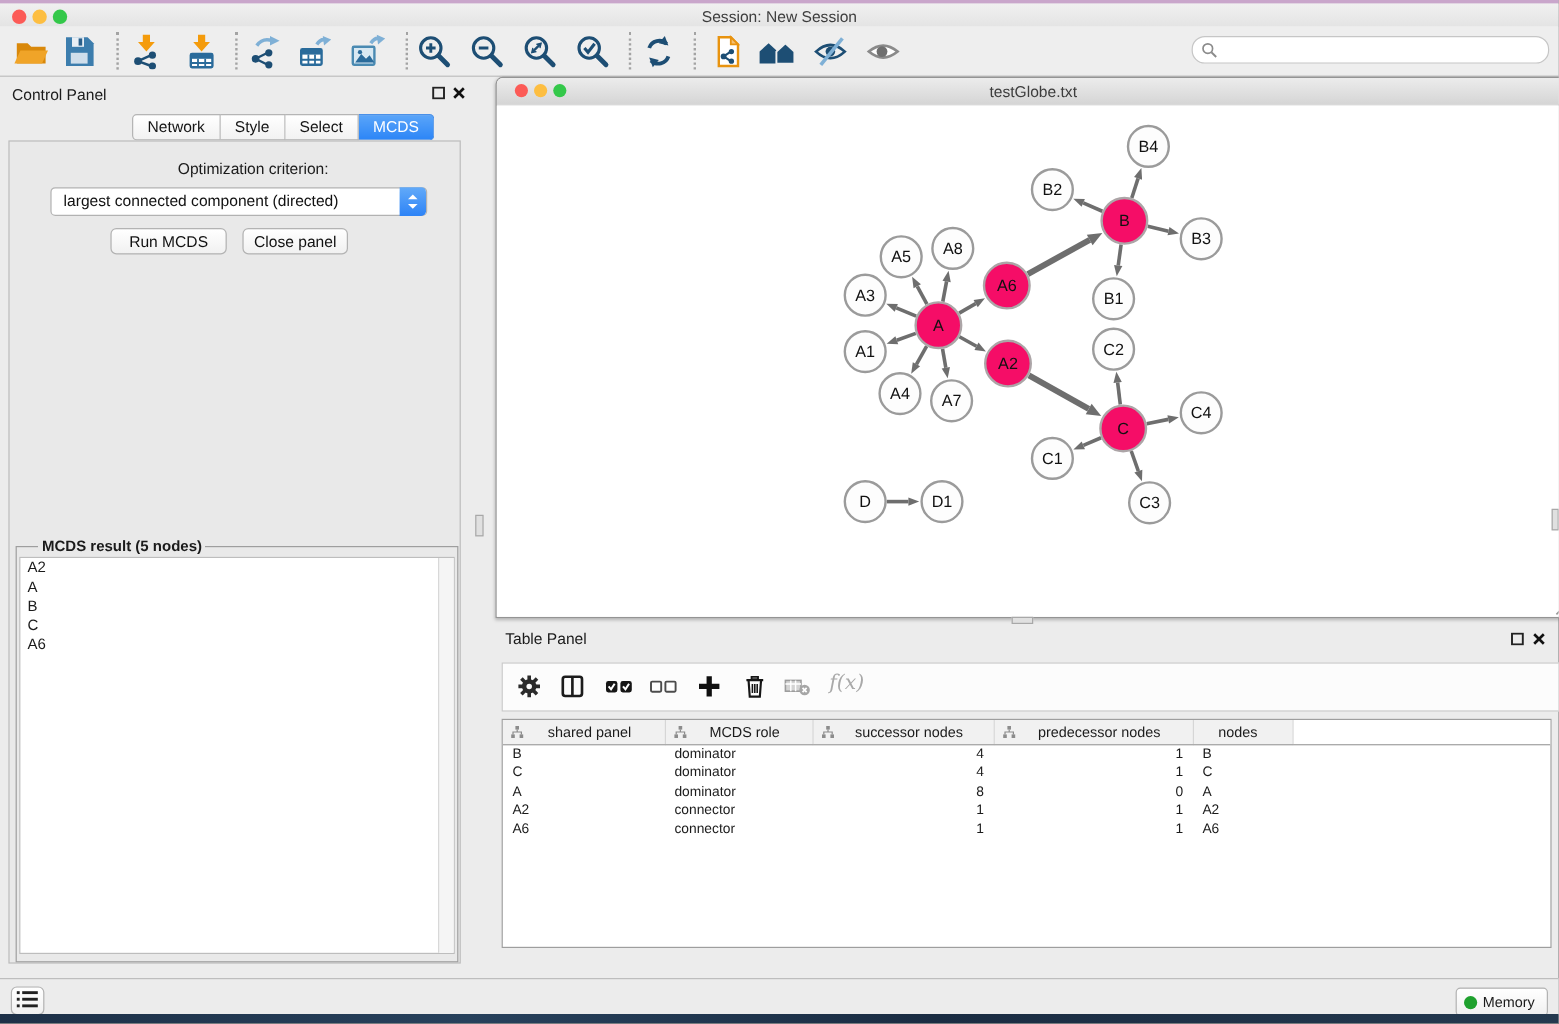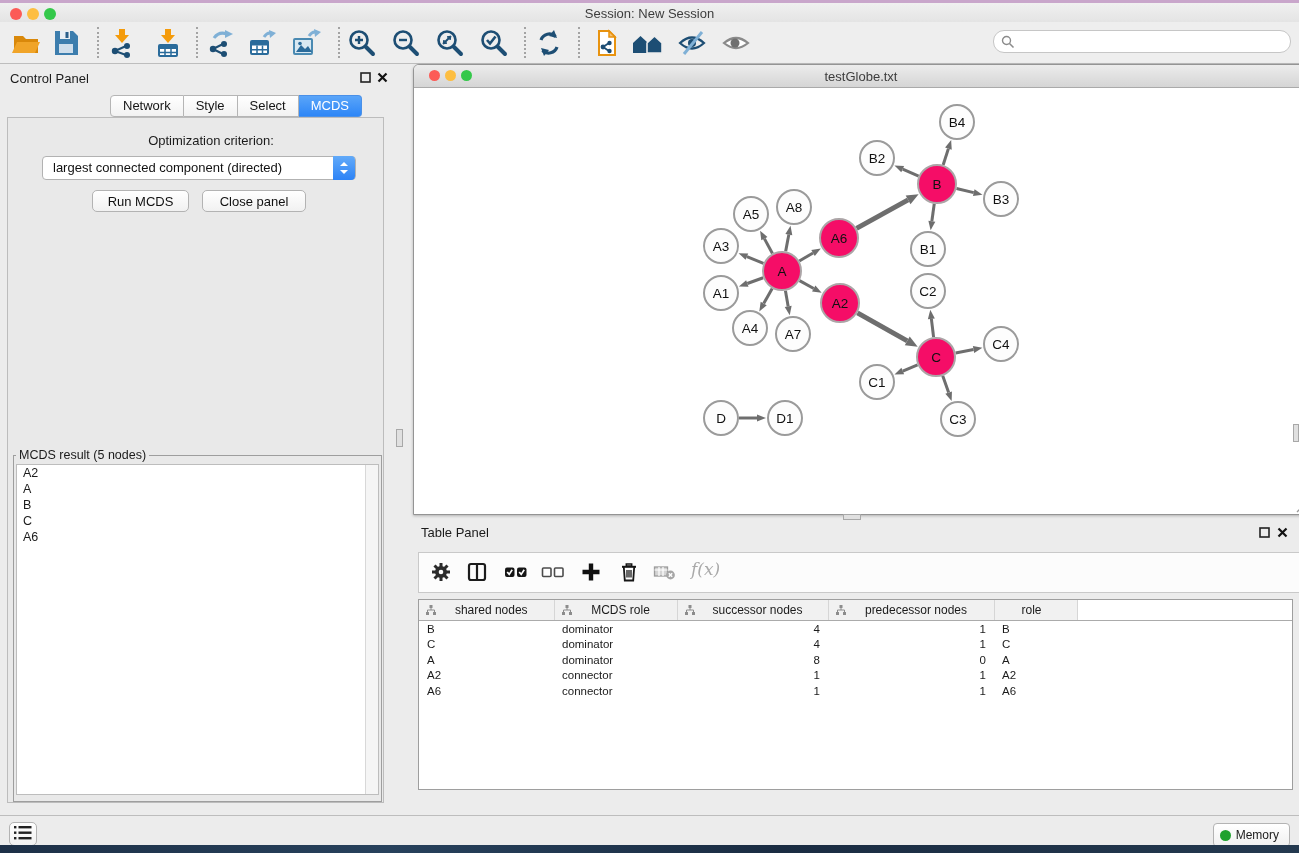--- a/index.html
+++ b/index.html
@@ -33,21 +33,21 @@
   .opt-label{left:0;top:133px;width:390px;text-align:center;font-size:13px;padding-left:16px;}
   .selectbox{left:42px;top:156px;width:312px;height:22px;background:#fff;border:1px solid #b2b2b2;border-radius:4px;}
   .select-text{position:absolute;left:10px;top:3px;font-size:13px;color:#111;}
   .stepper{position:absolute;right:0;top:-1px;width:22px;height:24px;border-radius:0 4px 4px 0;
            background:linear-gradient(#62aaf9,#2d83f6);}
   .mac-btn{position:absolute;background:linear-gradient(#ffffff,#f1f1f1);border:1px solid #b3b3b3;
            border-radius:5px;font-size:13px;font-family:"Liberation Sans",sans-serif;color:#111;
            height:22px;cursor:default;}
   .resultbox{left:13px;top:448px;width:367px;height:352px;border:1px solid #9e9e9e;margin:0;padding:0;
              position:absolute;background:#e9e9e9;}
-  .resultbox legend{font-size:12.5px;padding:0 3px;margin-left:2px;}
+  .resultbox legend{font-size:12.5px;padding:0 3px;margin-left:18px;font-weight:bold;}
   .result-list{position:absolute;left:2px;right:2px;top:2px;bottom:6px;background:#fff;border:1px solid #bdbdbd;}
   .result-item{font-size:12.5px;line-height:16px;padding-left:6px;}
   .result-scroll{position:absolute;right:0;top:0;bottom:0;width:12px;background:#f5f5f5;border-left:1px solid #d8d8d8;}
   
   .netwin{left:413px;top:64px;width:894px;height:449px;border:1px solid #949494;border-radius:6px 6px 0 0;
           background:#fff;box-shadow:0 1px 3px rgba(0,0,0,.25);}
   .net-titlebar{position:absolute;left:0;top:0;right:0;height:22px;border-radius:5px 5px 0 0;
                 background:linear-gradient(#ececec,#d5d5d5);border-bottom:1px solid #aaa;}
   .net-canvas{position:absolute;left:0;top:23px;right:0;bottom:0;background:#fff;}
   .grip{position:absolute;right:1px;bottom:1px;}
@@ -264,21 +264,21 @@
   <div class="abs selectbox">
     <span class="select-text">largest connected component (directed)</span>
     <span class="stepper">
       <svg width="22" height="24" viewBox="0 0 22 24">
         <path d="M7 10l4-4 4 4z" fill="#fff"></path>
           <path d="M7 14l4 4 4-4z" fill="#fff"></path>
         </svg></span>
   </div>
 
   <button class="mac-btn" style="left:92px;top:190px;width:97px;">Run MCDS</button>
-  <button class="mac-btn" style="left:202px;top:190px;width:104px;">Close panel</button>
+  <button class="mac-btn" style="left:202px;top:190px;width:88px;">Close panel</button>
 
   <fieldset class="resultbox">
     <legend>MCDS result (5 nodes)</legend>
     <div class="result-list">
       <div class="result-item">A2</div>
         <div class="result-item">A</div>
         <div class="result-item">B</div>
         <div class="result-item">C</div>
         <div class="result-item">A6</div>
         <div class="result-scroll"></div>
@@ -504,21 +504,21 @@
       <thead>
         <tr>
           <th class="c0">
               <span class="th-inner">
             <svg width="12" height="12" viewBox="0 0 12 12">
                   <rect x="4.5" y="1" width="3" height="3" fill="#8c8c8c"></rect>
                   <rect x="1" y="8" width="3" height="3" fill="#8c8c8c"></rect>
                   <rect x="8" y="8" width="3" height="3" fill="#8c8c8c"></rect>
                   <path d="M6 4v2M2.5 8V6h7v2" stroke="#8c8c8c" fill="none"></path>
                 </svg>
-            <span class="th-label">shared nodes</span>
+            <span class="th-label">shared panel</span>
               </span>
             </th>
           <th class="c1">
               <span class="th-inner">
             <svg width="12" height="12" viewBox="0 0 12 12">
                   <rect x="4.5" y="1" width="3" height="3" fill="#8c8c8c"></rect>
                   <rect x="1" y="8" width="3" height="3" fill="#8c8c8c"></rect>
                   <rect x="8" y="8" width="3" height="3" fill="#8c8c8c"></rect>
                   <path d="M6 4v2M2.5 8V6h7v2" stroke="#8c8c8c" fill="none"></path>
                 </svg>
@@ -542,21 +542,21 @@
                   <rect x="4.5" y="1" width="3" height="3" fill="#8c8c8c"></rect>
                   <rect x="1" y="8" width="3" height="3" fill="#8c8c8c"></rect>
                   <rect x="8" y="8" width="3" height="3" fill="#8c8c8c"></rect>
                   <path d="M6 4v2M2.5 8V6h7v2" stroke="#8c8c8c" fill="none"></path>
                 </svg>
             <span class="th-label">predecessor nodes</span>
               </span>
             </th>
           <th class="c4">
               <span class="th-inner">
-            <span class="th-label">role</span>
+            <span class="th-label">nodes</span>
               </span>
             </th>
           <th class="cf"></th>
         </tr>
       </thead>
       <tbody>
           <tr>
             <td class="c0">B</td>
             <td class="c1">dominator</td>
             <td class="c2">4</td>

